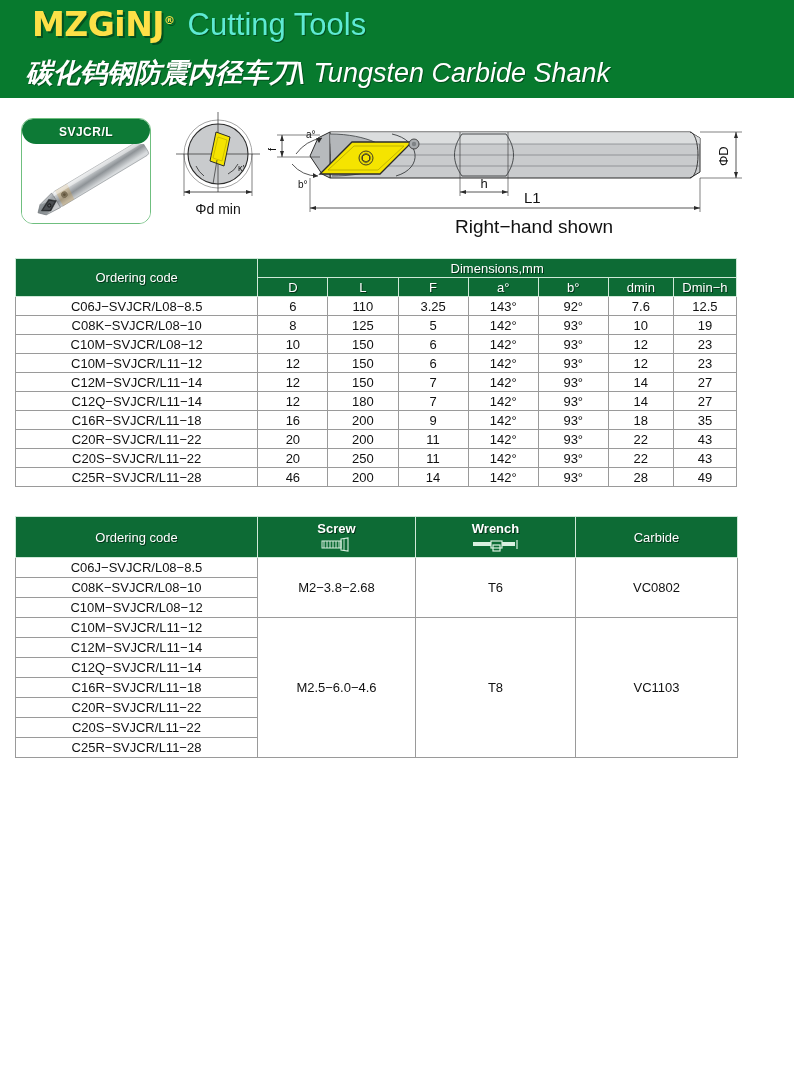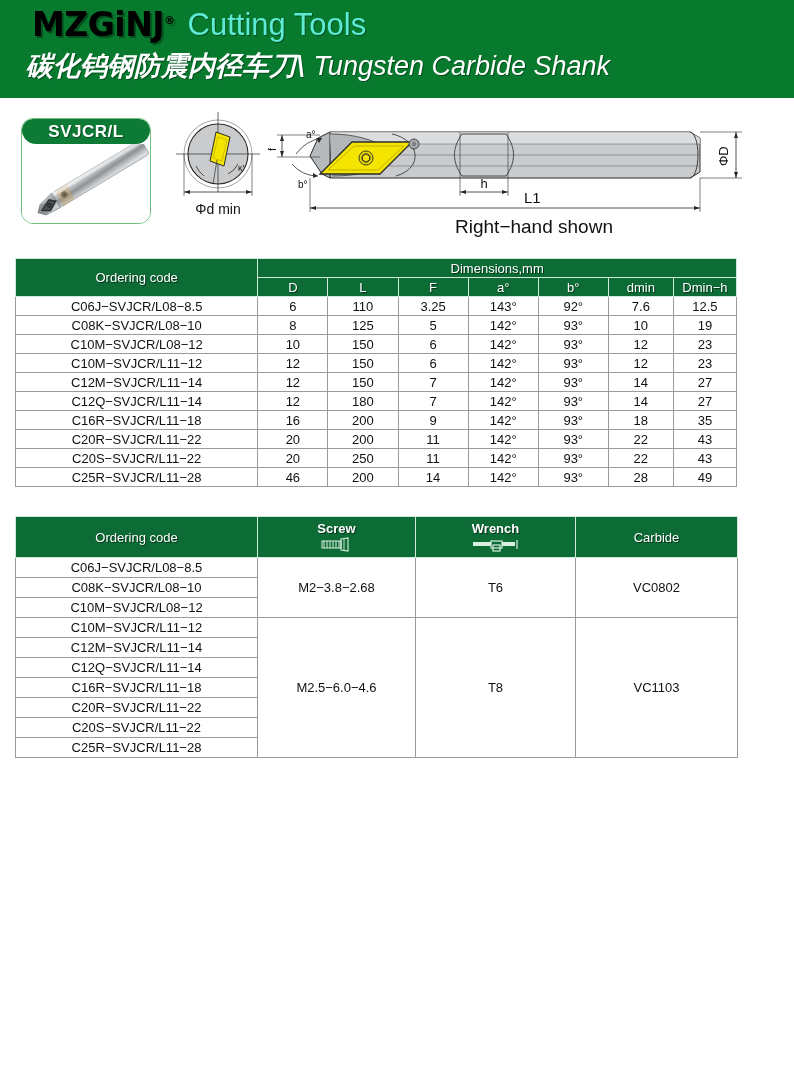--- a/index.html
+++ b/index.html
@@ -21,39 +21,39 @@
   .banner-row1{
     position:absolute;left:0;top:0;width:794px;height:48px;
     display:flex;align-items:center;
   }
   .brand{
     margin-left:32px;
     font-family:"DejaVu Sans",sans-serif;
     font-weight:bold;
     font-size:33px;
     letter-spacing:-0.5px;
-    color:#000000;
+    color:#fde047;
     text-shadow:2px 2px 0 #04501e;
     line-height:1;
     position:relative;
   }
   .brand-reg{
     font-size:11px;vertical-align:super;font-weight:bold;
   }
   .banner-title{
     margin-left:13px;
     font-size:31px;
     color:#5eead4;
     font-family:"Liberation Sans",sans-serif;
     text-shadow:1px 1px 0 #04501e;
     line-height:1;
   }
   .banner-row2{
     position:absolute;left:0;top:48px;width:794px;height:50px;
-    display:flex;
+    display:flex;align-items:center;
   }
   .banner-sub{
     margin-left:26px;
     font-size:27px;
     font-style:italic;
     font-weight:bold;
     color:#ffffff;
     text-shadow:1px 1px 0 #04501e;
     font-family:"DejaVu Sans",sans-serif;
     white-space:nowrap;
@@ -77,21 +77,21 @@
     background:#fff;
     overflow:hidden;
   }
   .photo-badge{
     position:absolute;left:0;top:0;width:128px;height:25px;
     background:#0d7a36;
     border-radius:11px 11px 14px 14px;
     display:flex;align-items:center;justify-content:center;
   }
   .photo-badge span{
-    color:#fff;font-size:17px;font-weight:bold;letter-spacing:0.5px;
+    color:#fff;font-size:12px;font-weight:bold;letter-spacing:0.5px;
     text-shadow:1px 1px 0 #04501e;
   }
   .photo-img{position:absolute;left:0;top:25px;width:128px;height:79px;}
 
   .svg-layer{position:absolute;left:0;top:0;width:794px;height:148px;}
 
   
   table{border-collapse:collapse;}
   .tbl{
     position:absolute;

